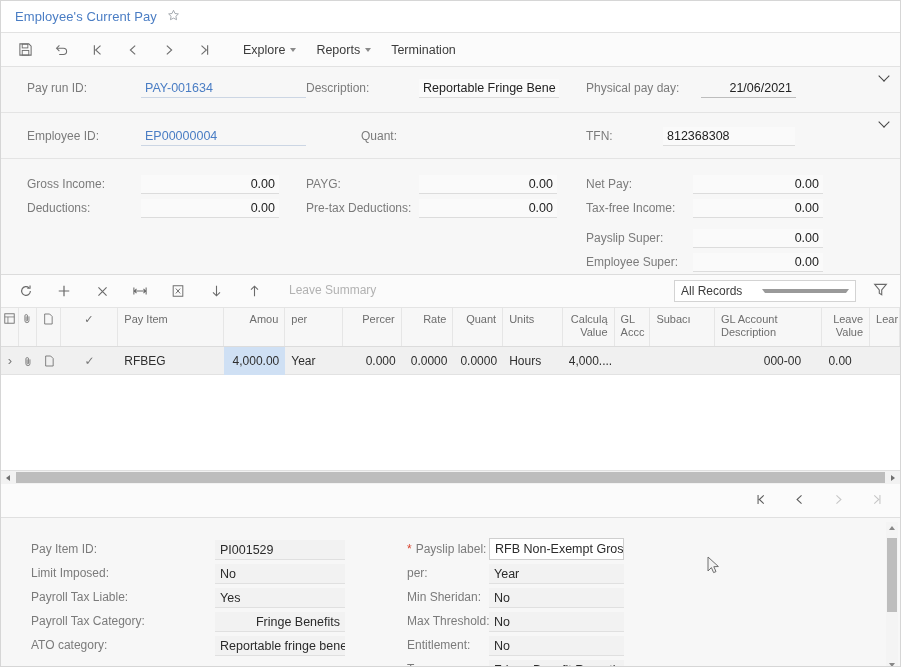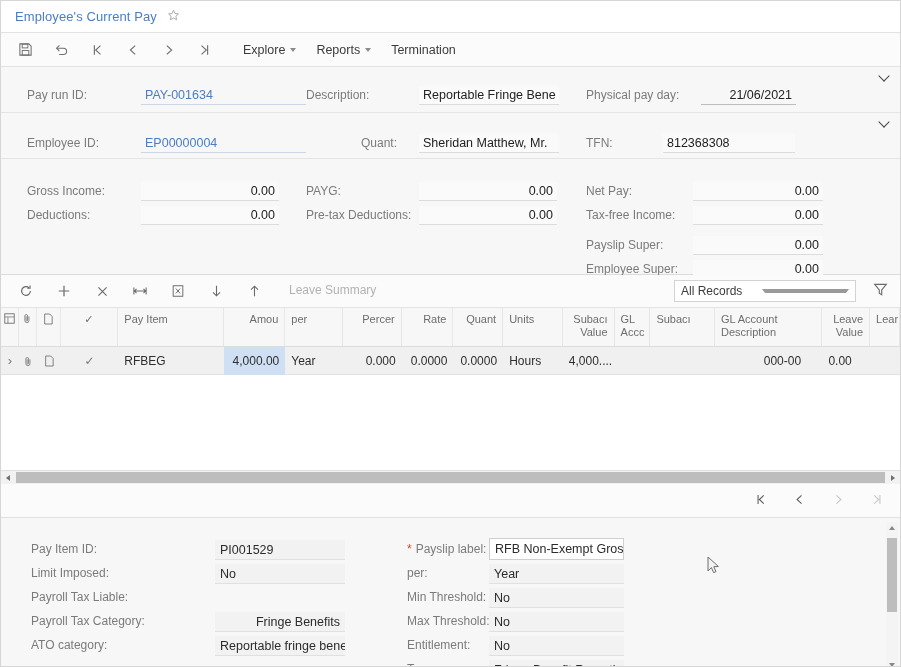--- a/index.html
+++ b/index.html
@@ -25,21 +25,21 @@
   .caret{width:0;height:0;border-left:3.5px solid transparent;border-right:3.5px solid transparent;border-top:4px solid #8a8a8a;display:inline-block;}
 
   
   .panel{position:relative;background:#f7f7f7;border-bottom:1px solid #e4e4e4;box-sizing:border-box;}
   .chev{position:absolute;right:12px;top:4px;color:#3a3a3a;font-size:11px;line-height:1;}
   .chev:after{content:"";display:block;width:7px;height:7px;border-right:1.6px solid #444;border-bottom:1.6px solid #444;transform:rotate(45deg);margin-top:1px;}
 
   .row1{height:46px;}
   .row2{height:46px;}
 
-  .fld{position:absolute;display:flex;align-items:center;margin-top:7px;}
+  .fld{position:absolute;display:flex;align-items:center;}
   .lbl{color:#7b7b7b;font-size:12px;white-space:nowrap;}
   .val{
     background:#fafafa;border:none;border-bottom:1px solid #dcdcdc;
     height:19px;line-height:19px;font-size:12.5px;color:#222;
     padding:0 4px;box-sizing:border-box;overflow:hidden;white-space:nowrap;
   }
   .val.link{color:#4a7dc4;background:#f7f7f7;border-bottom-color:#ccd6e4;}
   .val.num{text-align:right;}
   .val.date{background:#f7f7f7;border-bottom:1px solid #bdbdbd;}
 
@@ -205,23 +205,20 @@
     <div class="fld" style="left:26px;top:16px;">
       <span class="lbl">Employee ID:</span>
     </div>
     <div class="fld" style="left:140px;top:14px;">
       <span class="val link" style="width:165px;">EP00000004</span>
     </div>
 
     <div class="fld" style="left:360px;top:16px;">
       <span class="lbl">Quant:</span>
     </div>
-    <div class="fld" style="left:418px;top:14px;">
-      <span class="val" style="width:140px;">Sheridan Matthew, Mr.</span>
-    </div>
 
     <div class="fld" style="left:585px;top:16px;">
       <span class="lbl">TFN:</span>
     </div>
     <div class="fld" style="left:662px;top:14px;">
       <span class="val" style="width:132px;">812368308</span>
     </div>
   </div>
 
   <div class="totals">
@@ -353,21 +350,21 @@
           </svg>
       </div>
       <div class="gh c" style="width:58px;">✓</div>
       <div class="gh" style="width:106px;">Pay Item</div>
       <div class="gh r" style="width:62px;">Amou</div>
       <div class="gh" style="width:58px;">per</div>
       <div class="gh r" style="width:59px;">Percer</div>
       <div class="gh r" style="width:52px;">Rate</div>
       <div class="gh r" style="width:50px;">Quant</div>
       <div class="gh" style="width:60px;">Units</div>
-      <div class="gh r wrap" style="width:52px;">Subacı Value</div>
+      <div class="gh r wrap" style="width:52px;">Calculą Value</div>
       <div class="gh wrap" style="width:36px;">GL Accc</div>
       <div class="gh" style="width:65px;">Subacı</div>
       <div class="gh wrap" style="width:108px;">GL Account Description</div>
       <div class="gh r wrap" style="width:48px;">Leave Value</div>
       <div class="gh" style="width:30px;">Lear</div>
     </div>
 
     <div class="grow">
       <div class="gc c" style="width:18px;padding:0;color:#777;font-size:13px;">›</div>
       <div class="gc c" style="width:18px;padding:0;">
@@ -445,20 +442,23 @@
       <div class="dfld" style="left:16px;top:48px;">
         <span class="dlbl">Limit Imposed:</span>
       </div>
       <div class="dfld" style="left:200px;top:46px;">
         <span class="dval" style="width:130px;">No</span>
       </div>
 
       <div class="dfld" style="left:16px;top:72px;">
         <span class="dlbl">Payroll Tax Liable:</span>
       </div>
+      <div class="dfld" style="left:200px;top:70px;">
+        <span class="dval" style="width:130px;">Yes</span>
+      </div>
 
       <div class="dfld" style="left:16px;top:96px;">
         <span class="dlbl">Payroll Tax Category:</span>
       </div>
       <div class="dfld" style="left:200px;top:94px;text-align:right;">
         <span class="dval" style="width:130px;">Fringe Benefits</span>
       </div>
 
       <div class="dfld" style="left:16px;top:120px;">
         <span class="dlbl">ATO category:</span>
@@ -475,21 +475,21 @@
       </div>
 
       <div class="dfld" style="left:392px;top:48px;">
         <span class="dlbl">per:</span>
       </div>
       <div class="dfld" style="left:474px;top:46px;">
         <span class="dval" style="width:135px;">Year</span>
       </div>
 
       <div class="dfld" style="left:392px;top:72px;">
-        <span class="dlbl">Min Threshold:</span>
+        <span class="dlbl">Min Sheridan:</span>
       </div>
       <div class="dfld" style="left:474px;top:70px;">
         <span class="dval" style="width:135px;">No</span>
       </div>
 
       <div class="dfld" style="left:392px;top:96px;">
         <span class="dlbl">Max Threshold:</span>
       </div>
       <div class="dfld" style="left:474px;top:94px;">
         <span class="dval" style="width:135px;">No</span>

